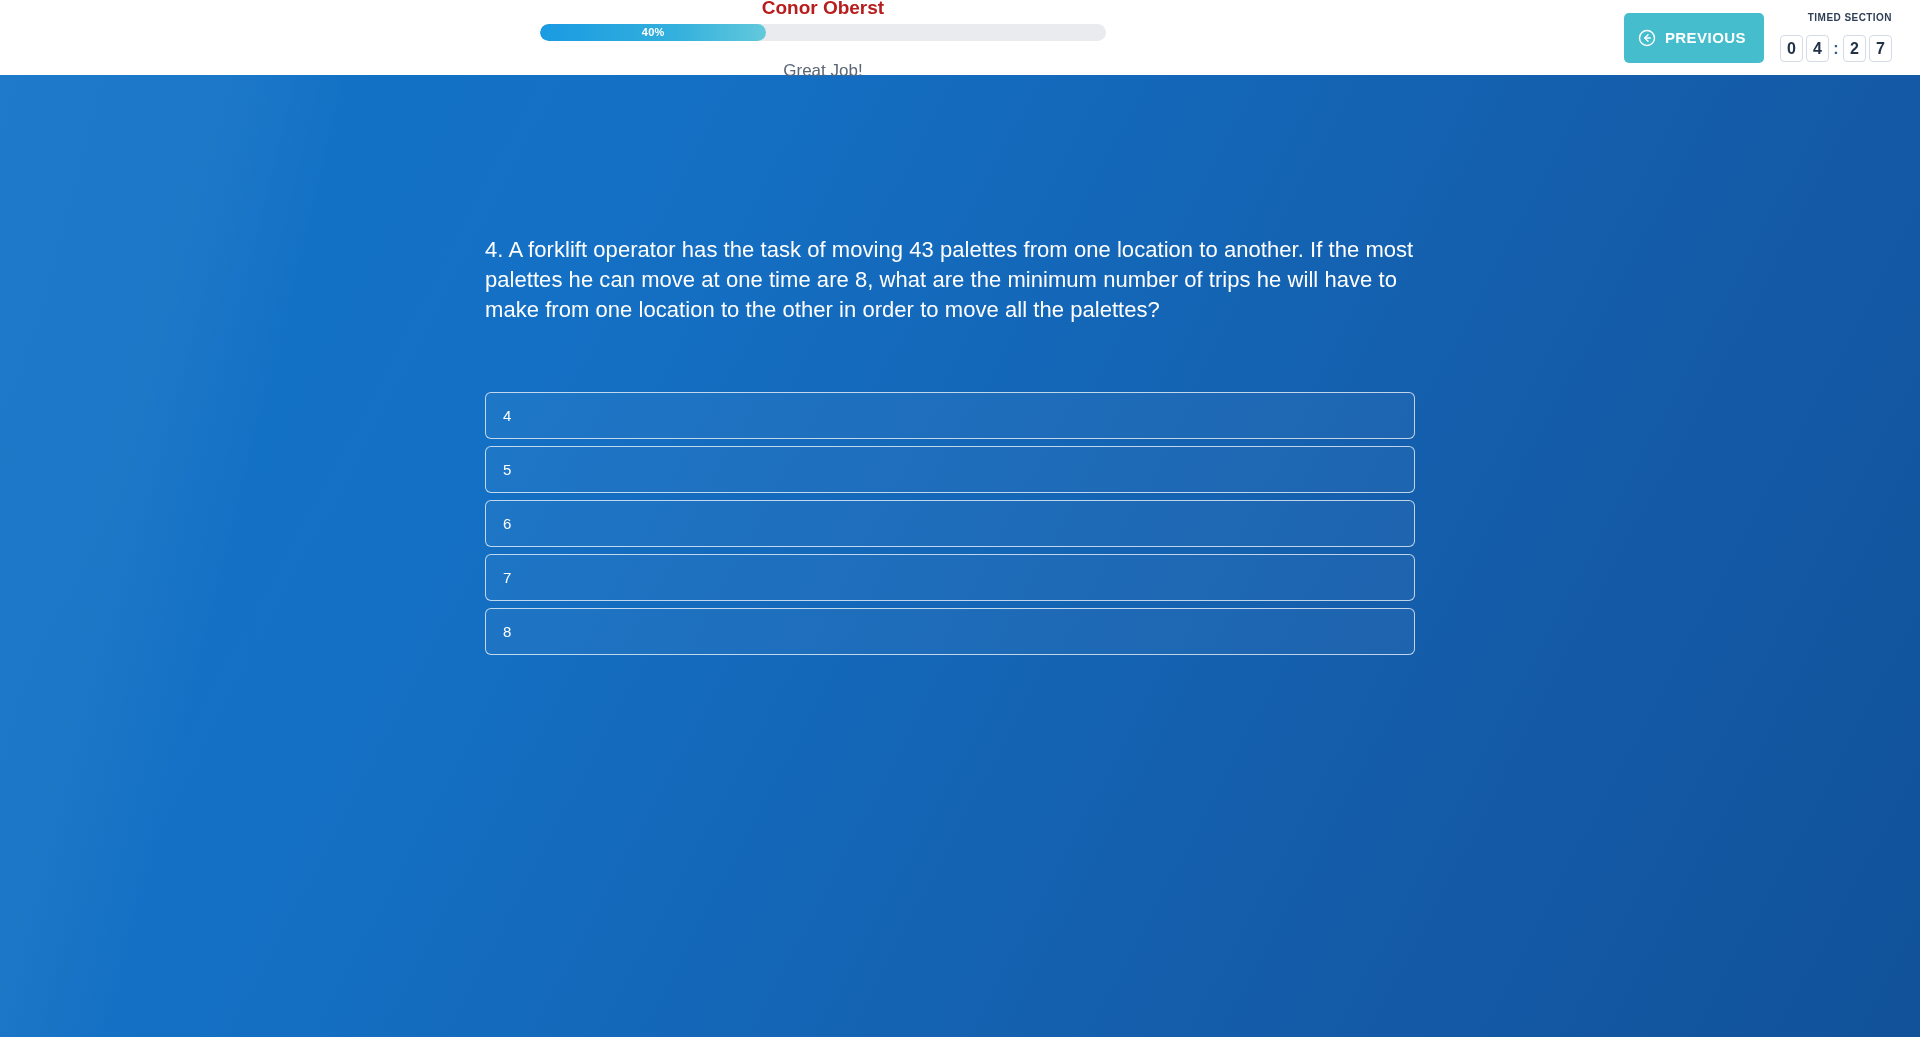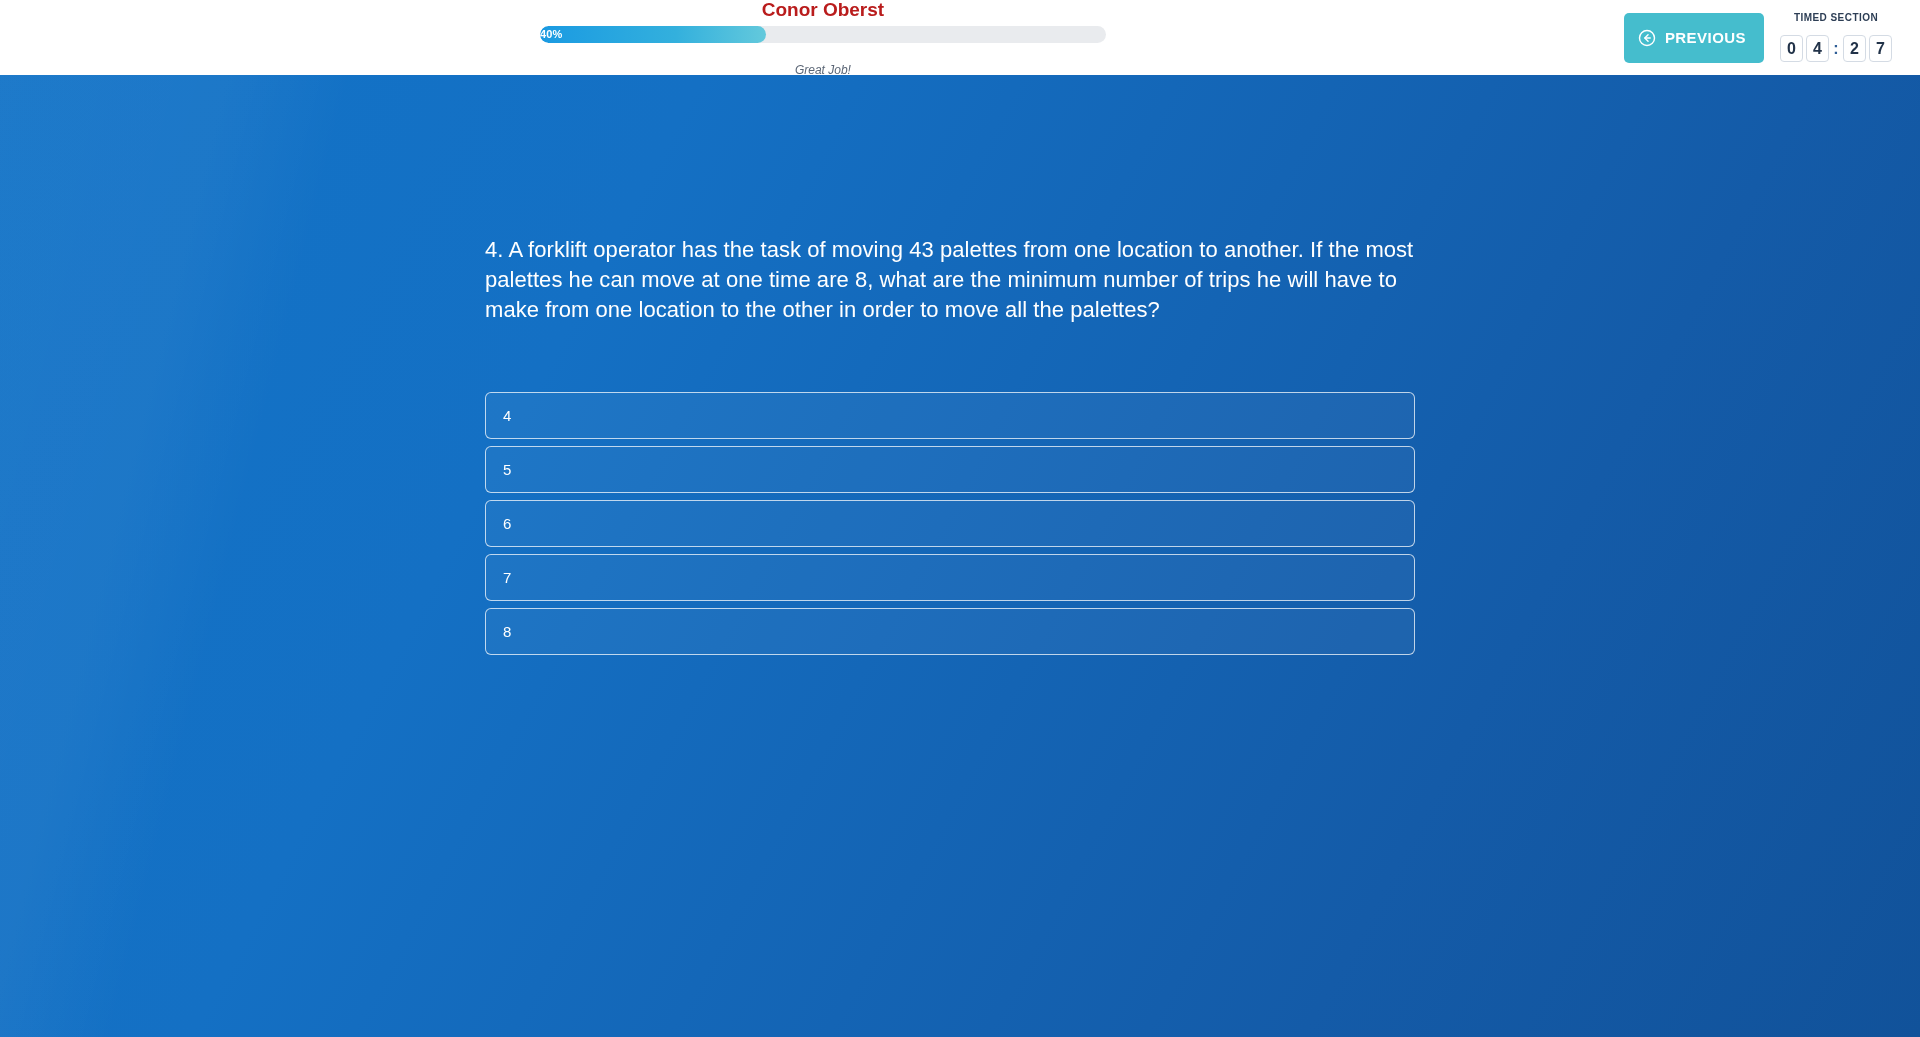--- a/index.html
+++ b/index.html
@@ -111,32 +111,31 @@
   .progress-fill {
     position: absolute;
     left: 0;
     top: 0;
     height: 100%;
     width: 40%;
     border-radius: 9px;
     background: linear-gradient(90deg, #1a9ae2 0%, #33b0dd 60%, #63c9dc 100%);
     display: flex;
     align-items: center;
-    justify-content: flex-start;
+    justify-content: center;
   }
   .progress-label {
     font-size: 11px;
     font-weight: 700;
     color: #ffffff;
     letter-spacing: 0.2px;
     line-height: 1;
   }
   .encouragement {
-    font-size: 12px;
-    font-style: italic;
+    font-size: 17px;
     font-weight: 400;
     color: #5a6575;
     line-height: 1;
     margin-top: 21px;
     white-space: nowrap;
   }
 
   
   .right-block {
     flex: 0 0 auto;
@@ -168,21 +167,21 @@
     font-weight: 700;
     color: #ffffff;
     letter-spacing: 0.45px;
     line-height: 1;
     white-space: nowrap;
   }
 
   .timer-block {
     display: flex;
     flex-direction: column;
-    align-items: center;
+    align-items: flex-end;
     gap: 12px;
   }
   .timer-caption {
     font-size: 10px;
     font-weight: 700;
     color: #2d3e55;
     letter-spacing: 0.45px;
     line-height: 1;
     white-space: nowrap;
   }

